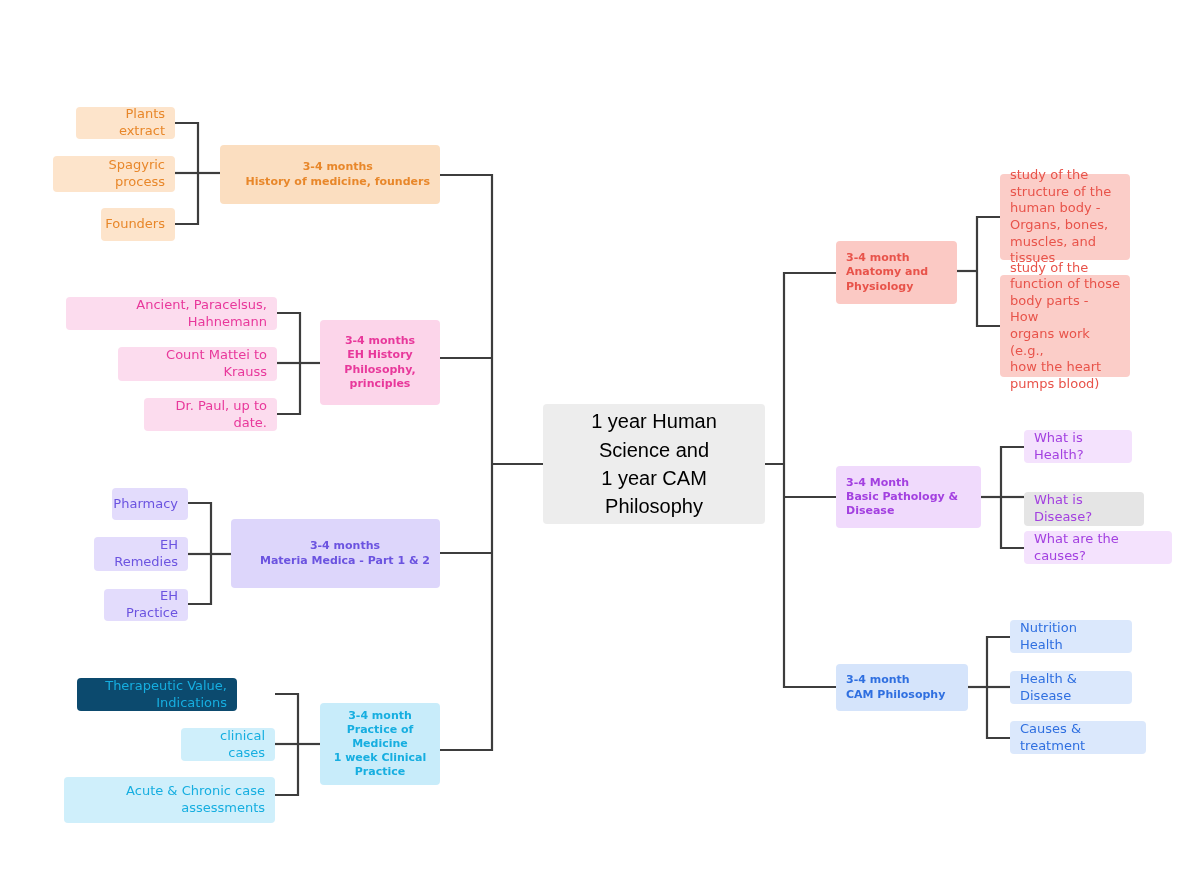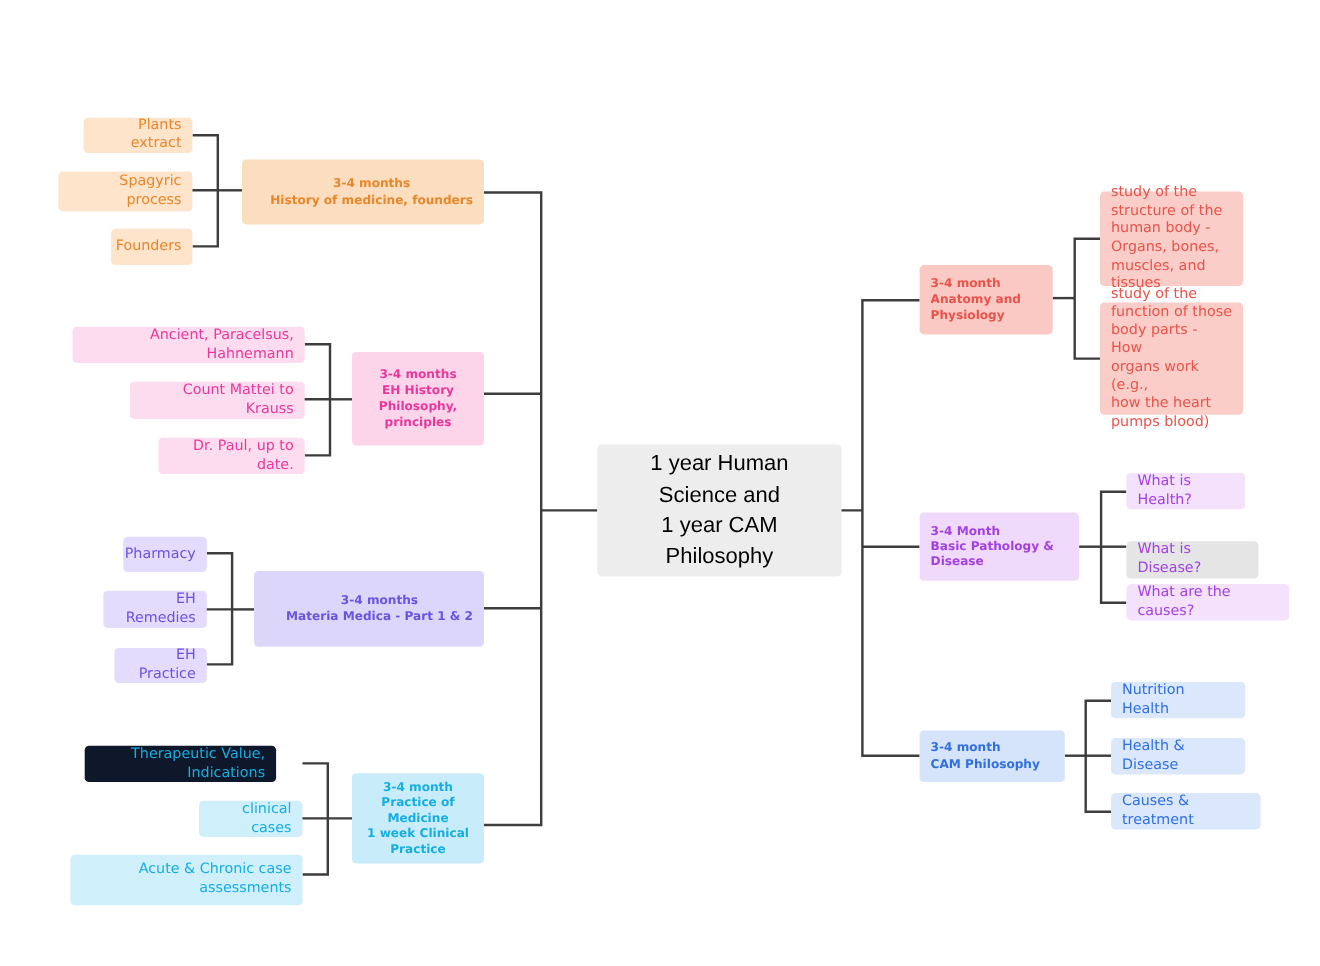--- a/index.html
+++ b/index.html
@@ -121,21 +121,21 @@
 
   <div class="node leaf align-right" style="left:112px; top:488px; width:76px;  height:32px; background:#e3dcfc; color:#6b53e0;">Pharmacy</div>
 
   <div class="node leaf align-right" style="left:94px;  top:537px; width:94px;  height:34px; background:#e3dcfc; color:#6b53e0;">EH Remedies</div>
 
   <div class="node leaf align-right" style="left:104px; top:589px; width:84px;  height:32px; background:#e3dcfc; color:#6b53e0;text-align:right;">EH Practice</div>
 
   <div class="node trunknode align-center" style="left:231px; top:519px; width:209px; height:69px; background:#ddd6fb; color:#6b53e0; align-items:flex-end;">3-4 months
 Materia Medica - Part 1 &amp; 2</div>
 
-  <div class="node leaf align-right" style="left:77px;  top:678px; width:174px; height:33px; background:#0f172a; color:#16aee0;">Therapeutic Value, Indications</div>
+  <div class="node leaf align-right" style="left:77px;  top:678px; width:160px; height:33px; background:#0c4a6e; color:#16aee0;">Therapeutic Value, Indications</div>
 
   <div class="node leaf align-right" style="left:181px; top:728px; width:94px;  height:33px; background:#cfeffb; color:#16aee0;">clinical cases</div>
 
   <div class="node leaf align-right" style="left:64px;  top:777px; width:211px; height:46px; background:#cfeffb; color:#16aee0;">Acute &amp; Chronic case
 assessments</div>
 
   <div class="node trunknode align-center" style="left:320px; top:703px; width:120px; height:82px; background:#c8ecfa; color:#16aee0;">3-4 month
 Practice of
 Medicine
 1 week Clinical

